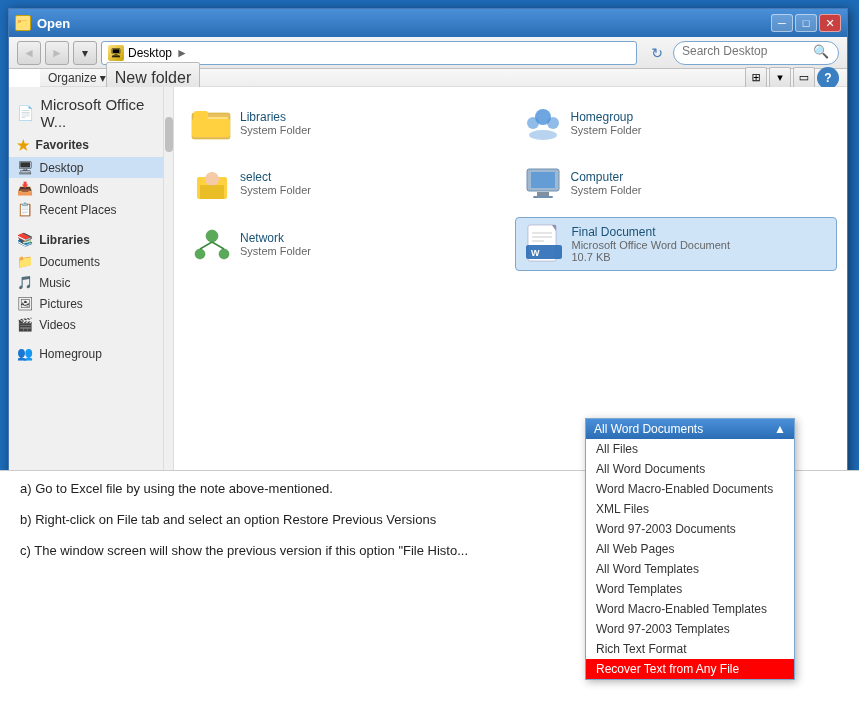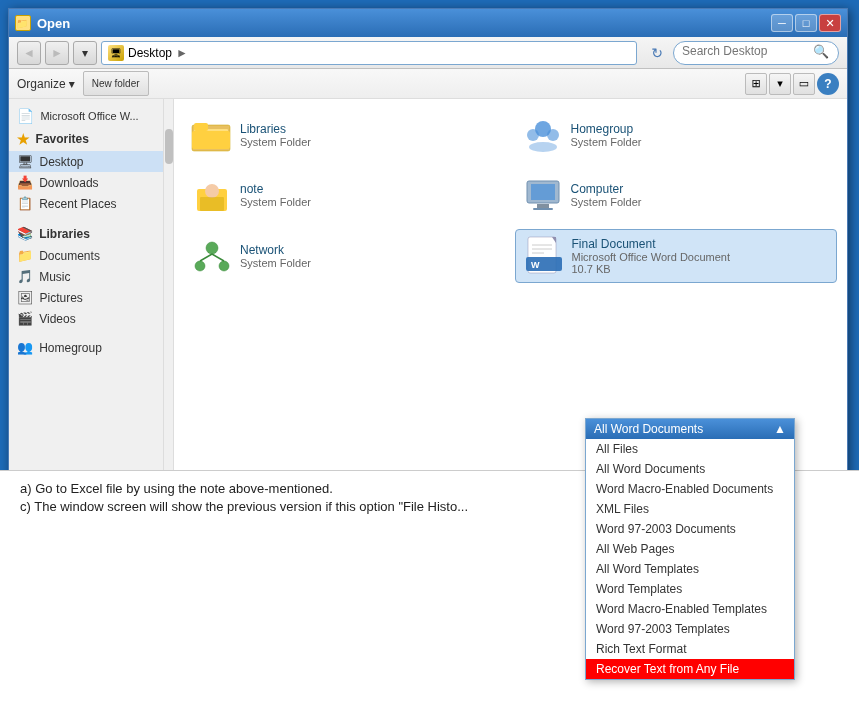--- a/index.html
+++ b/index.html
@@ -114,33 +114,34 @@
     }
     .search-icon { color: #4a7ab5; font-size: 13px; }
 
     
     .organize-bar {
       background: linear-gradient(to bottom, #f8f8f8, #eeeeee);
       border-bottom: 1px solid #ddd;
       display: flex;
       align-items: center;
       padding: 3px 8px;
-      gap: 8px;
-      height: 30px;
+      gap: 0;
+      height: 18px;
+      margin-left: 31px;
     }
     .org-btn {
       font-size: 12px;
       color: #333;
       background: none;
       border: none;
       cursor: pointer;
       display: flex; align-items: center; gap: 3px;
     }
     .new-folder-btn {
-      font-size: 10px;
+      font-size: 16px;
       color: #333;
       background: linear-gradient(to bottom, #f5f5f5, #e0e0e0);
       border: 1px solid #bbb;
       border-radius: 2px;
       cursor: pointer;
       padding: 6px 8px;
     }
     .view-btns {
       margin-left: auto;
       display: flex; gap: 2px;
@@ -412,21 +413,21 @@
       <button class="help-btn">?</button>
     </div>
   </div>
 
   <div class="main-content">
 
     <div class="sidebar">
 
       <div class="sidebar-item">
         <span style="font-size:14px;">📄</span>
-        <span style="font-size:11px;">Microsoft Office W...</span>
+        <span style="font-size:15px;">Microsoft Office W...</span>
       </div>
 
       <div class="sidebar-header">
         <span style="color:#e8a000; font-size:14px;">★</span>
         <span>Favorites</span>
       </div>
 
       <div class="sidebar-item selected">
         <span style="font-size:13px;">🖥</span>
         <span>Desktop</span>
@@ -507,21 +508,21 @@
 
         <div class="file-item">
           <div class="file-icon">
             <svg width="40" height="36">
               <rect x="5" y="12" width="30" height="22" rx="2" fill="#ffd040"></rect>
               <circle cx="20" cy="14" r="7" fill="#f5cba7"></circle>
               <rect x="8" y="20" width="24" height="14" rx="1" fill="#c8a000" opacity="0.4"></rect>
             </svg>
           </div>
           <div class="file-info">
-            <span class="file-name">note</span>
+            <span class="file-name">select</span>
             <span class="file-type">System Folder</span>
           </div>
         </div>
 
         <div class="file-item">
           <div class="file-icon">
             <svg width="40" height="36">
               <rect x="4" y="4" width="32" height="22" rx="2" fill="#a0b8d0" stroke="#7090b0" stroke-width="1"></rect>
               <rect x="8" y="7" width="24" height="16" fill="#4a90d9" opacity="0.7"></rect>
               <rect x="14" y="27" width="12" height="4" fill="#8090a0"></rect>
@@ -611,15 +612,16 @@
   <div class="dropdown-item">All Word Templates</div>
   <div class="dropdown-item">Word Templates</div>
   <div class="dropdown-item">Word Macro-Enabled Templates</div>
   <div class="dropdown-item">Word 97-2003 Templates</div>
   <div class="dropdown-item">Rich Text Format</div>
   <div class="dropdown-item highlighted">Recover Text from Any File</div>
 
 </div>
 
 <div class="doc-area">
-  <p style="margin-bottom:3px;">a)  Go to Excel file by using the note above-mentioned.</p>
+  <p style="margin-bottom:16px;">a)  Go to Excel file by using the note above-mentioned.</p>
+  <p style="margin-bottom:16px;">b)  Right-click on File tab and select an option Restore Previous Versions</p>
   <p>c)  The window screen will show the previous version if this option "File Histo...</p>
 </div>
 
 </body></html>

